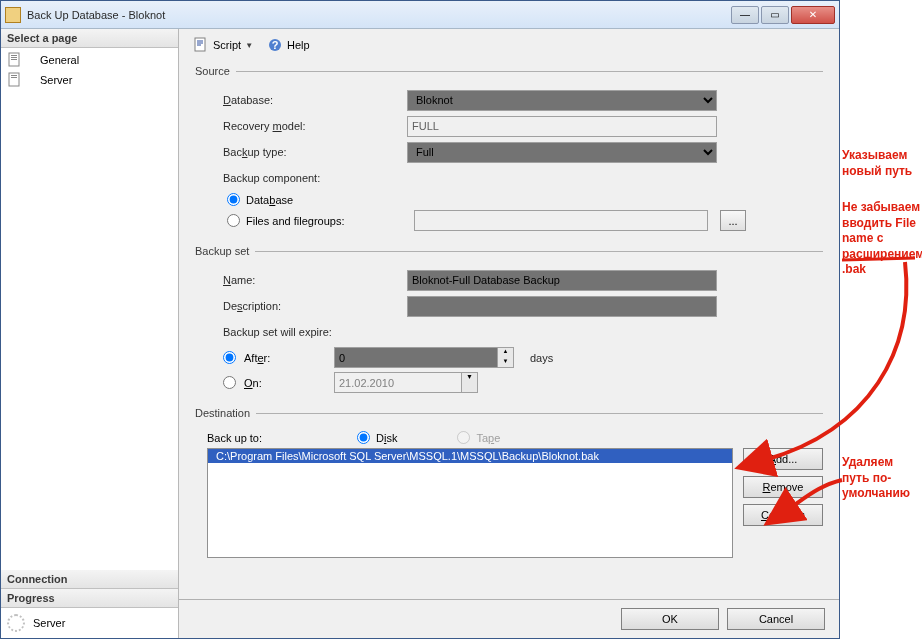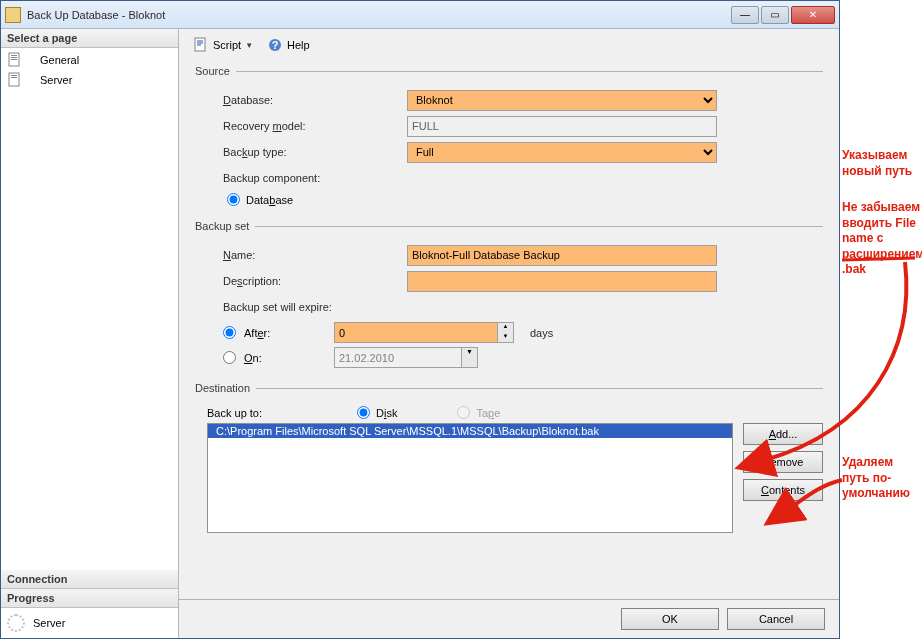--- a/index.html
+++ b/index.html
@@ -36,21 +36,21 @@
 .dropdown-arrow { font-size: 8px; color: #404040; }
 
 .form-area { flex: 1; padding: 4px 16px 10px 16px; overflow: auto; }
 fieldset { border: none; border-top: 1px solid #b0b0b0; padding: 8px 0 4px 0; margin-bottom: 6px; }
 legend { color: #3a3a3a; padding-right: 6px; }
 
 .form-row { display: flex; align-items: center; margin: 4px 0 4px 12px; min-height: 22px; }
 .form-label { width: 200px; color: #2a2a2a; }
 .form-label.sub { padding-left: 16px; width: 200px; }
 .field { flex: 1; max-width: 310px; }
-select, input[type=text] { width: 100%; height: 21px; border: 1px solid #a0a0a0; padding: 1px 4px; background: #fdba74; }
+select, input[type=text] { width: 100%; height: 21px; border: 1px solid #a0a0a0; padding: 1px 4px; background: #737373; }
 input[readonly] { background: #f0f0f0; color: #606060; }
 .radio-row { display: flex; align-items: center; gap: 6px; padding-left: 32px; margin: 4px 0; }
 .radio-row input[type=radio] { margin: 0; }
 .small-btn { width: 26px; height: 21px; border: 1px solid #909090; background: linear-gradient(to bottom, #f8f8f8, #e0e0e0); margin-left: 6px; cursor: pointer; }
 
 .expire-row { display: flex; align-items: center; gap: 8px; margin: 4px 0 4px 28px; }
 .spinner-input { width: 180px; display: flex; }
 .spinner-input input { flex: 1; }
 .spinner-btns { width: 16px; border: 1px solid #a0a0a0; border-left: none; display: flex; flex-direction: column; }
 .spinner-btns span { flex: 1; text-align: center; font-size: 6px; background: #e8e8e8; cursor: pointer; }
@@ -185,20 +185,26 @@
           </div>
 
           <div class="form-row">
             <span class="form-label sub">Backup component:</span>
           </div>
 
           <div class="radio-row">
             <input type="radio" name="comp" checked="" style="">
             <span>Data<span style="text-decoration:underline">b</span>ase</span>
           </div>
+          <div class="radio-row">
+            <input type="radio" name="comp" style="">
+            <span style="width:162px">Files and file<span style="text-decoration:underline">g</span>roups:</span>
+            <input type="text" readonly="" style="flex: 1 1 0%; max-width: 294px;">
+            <button class="small-btn">...</button>
+          </div>
         </fieldset>
 
         <fieldset>
           <legend>Backup set</legend>
 
           <div class="form-row">
             <span class="form-label sub"><span style="text-decoration:underline">N</span>ame:</span>
             <div class="field">
               <input type="text" value="Bloknot-Full Database Backup" style="">
             </div>

